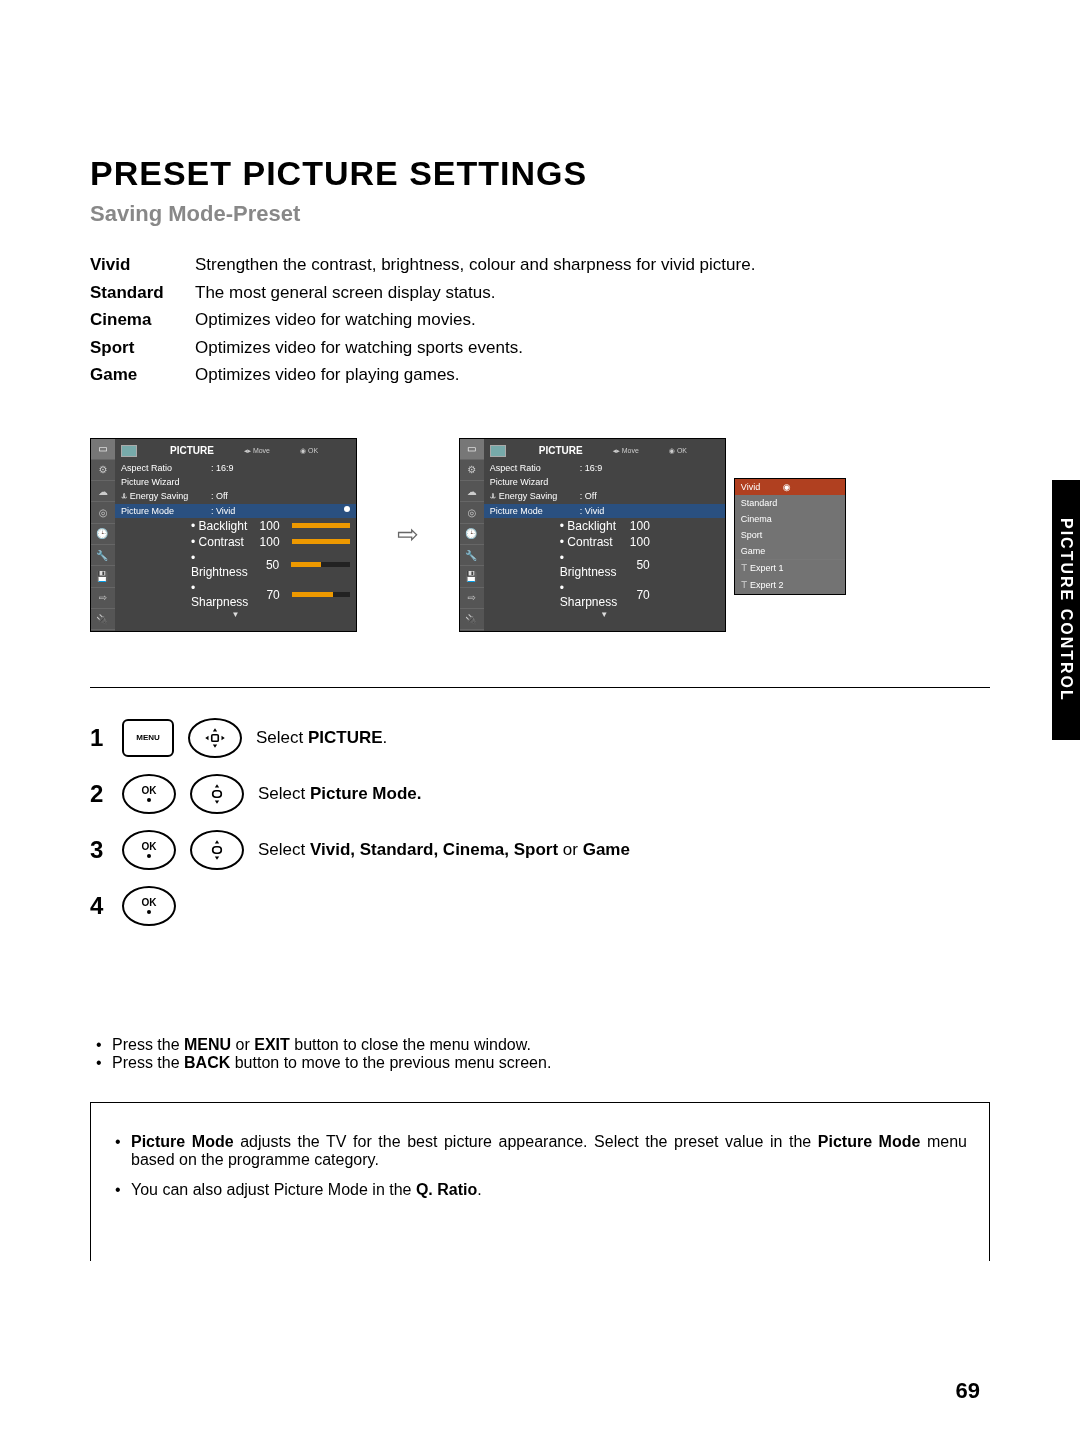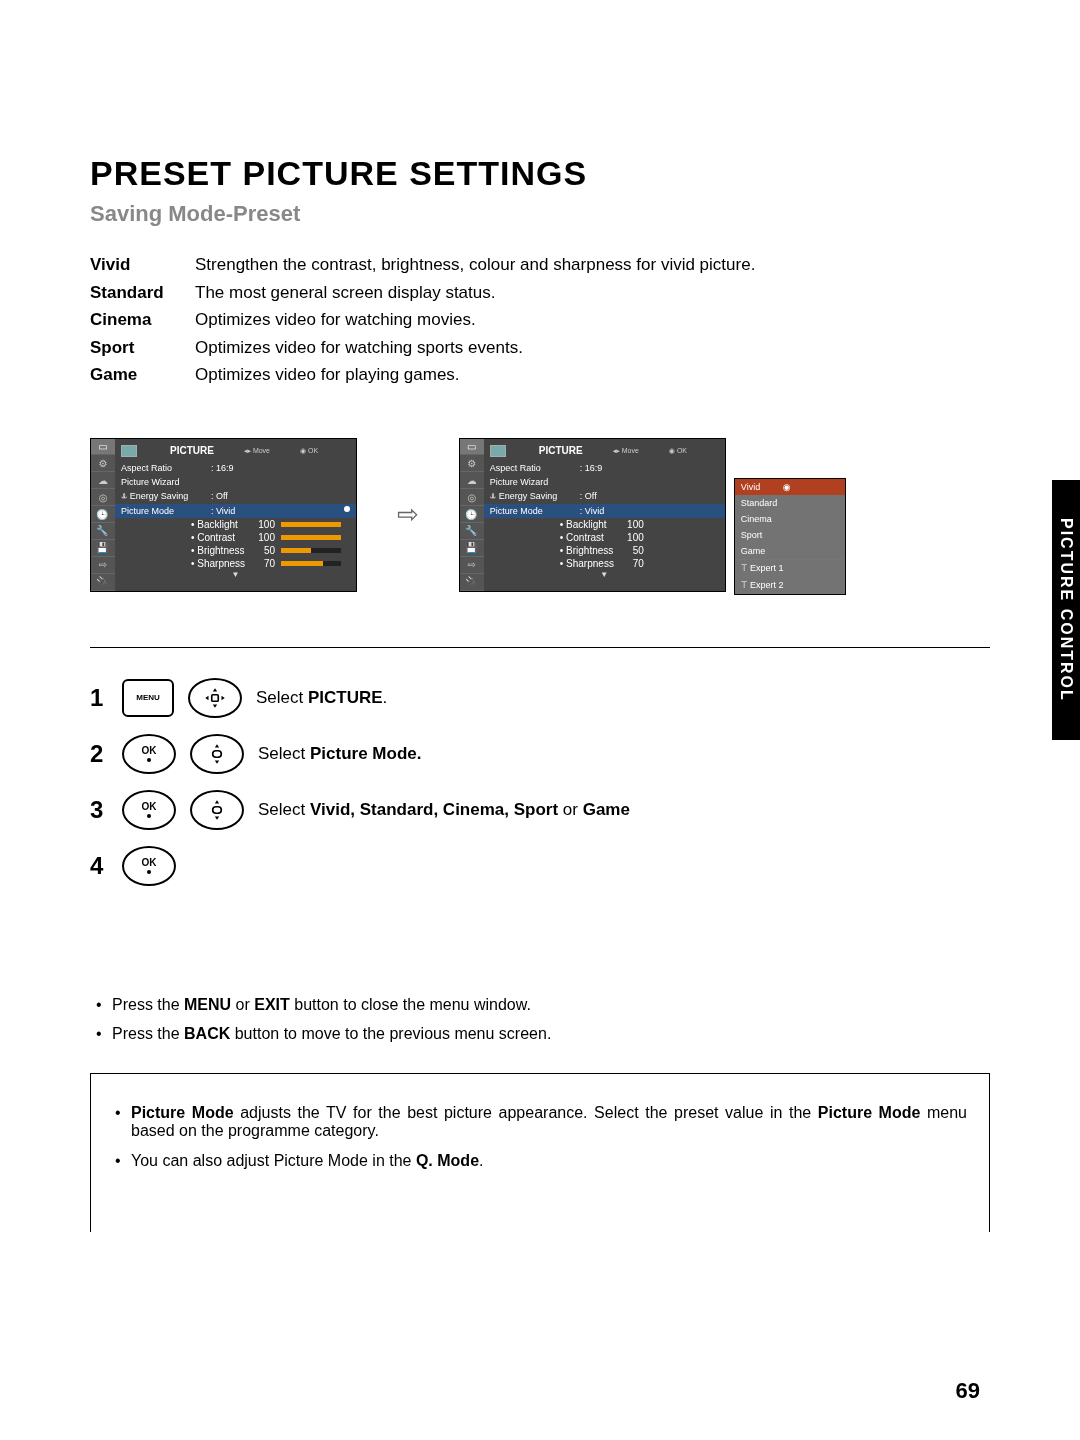--- a/index.html
+++ b/index.html
@@ -21,21 +21,21 @@
   .osd .hdr{display:flex;align-items:center;gap:30px;padding:2px 0 4px 0}
   .osd .hdr .tv{width:14px;height:10px;border:1px solid #aaa;background:#7aa;display:inline-block;margin-right:3px}
   .osd .hdr .ttl{font-weight:bold;font-size:10px}
   .osd .hdr .hint{font-size:7px;color:#ccc}
   .osd .line{display:flex;padding:2px 0}
   .osd .line .k{width:90px}
   .osd .line .v{width:40px}
   .osd .line.hl{background:#2a5080;margin:0 -6px;padding:2px 6px}
   .osd .dot{width:6px;height:6px;border-radius:50%;background:#fff;margin-left:auto}
   .osd .sliders{padding-left:70px}
-  .osd .srow{display:flex;align-items:center;gap:6px;padding:1px 0;font-size:10px}
+  .osd .srow{display:flex;align-items:center;gap:12px;padding:1px 0;font-size:12px}
   .osd .srow .sk{width:58px}
   .osd .srow .sv{width:20px;text-align:right}
   .osd .srow .bar{width:60px;height:5px;background:#222;position:relative}
   .osd .srow .bar i{position:absolute;left:0;top:0;bottom:0;background:#e90}
   .osd .vmore{text-align:center;font-size:8px;color:#ddd}
   .arrow{font-size:26px;color:#666}
   .dropdown{position:absolute;right:-120px;top:40px;width:110px;background:#737373;border:1px solid #000;font-size:9px;color:#fff}
   .dropdown .d{padding:3px 6px}
   .dropdown .d.sel{background:#b04020}
   .dropdown .sep{border-top:1px solid #777}
@@ -48,21 +48,21 @@
   .step .num{width:18px;font-size:24px;font-weight:bold}
   .btn{border:2px solid #000;border-radius:50%/50%;width:50px;height:36px;display:flex;align-items:center;justify-content:center;font-size:9px;font-weight:bold;background:#fff;flex-shrink:0}
   .btn.menu{border-radius:6px;width:48px;height:34px;font-size:8px}
   .btn.nav{position:relative}
   .btn.nav svg{width:26px;height:26px}
   .btn.ok{font-size:10px;flex-direction:column;line-height:1}
   .btn.ok .okdot{width:4px;height:4px;background:#000;border-radius:50%;margin-top:2px}
   .step .txt b{font-weight:bold}
 
   .notes{margin-top:110px;font-size:16px}
-  .notes .n{padding-left:22px;position:relative;margin:11px 0}
+  .notes .n{padding-left:22px;position:relative;margin:0 0}
   .notes .n:before{content:"•";position:absolute;left:6px}
   .notes b{font-weight:bold}
 
   .notebox{border:1px solid #000;border-bottom:none;margin-top:30px;padding:18px 22px 50px 22px;font-size:16px;text-align:justify}
   .notebox .n{padding-left:18px;position:relative;margin:12px 0}
   .notebox .n:before{content:"•";position:absolute;left:2px}
 
   .pagenum{position:absolute;right:100px;bottom:36px;font-size:22px;font-weight:bold}
 </style>
 </head>
@@ -289,17 +289,17 @@
     </div>
   </div>
 
   <div class="notes">
     <div class="n"><span>Press the </span><b>MENU</b><span> or </span><b>EXIT</b><span> button to close the menu window.</span></div>
     <div class="n"><span>Press the </span><b>BACK</b><span>  button to move to the previous menu screen.</span></div>
   </div>
 
   <div class="notebox">
     <div class="n"><b>Picture Mode</b><span> adjusts the TV for the best picture appearance. Select the preset value in the </span><b>Picture Mode</b><span> menu based on the programme category.</span></div>
-    <div class="n"><span>You can also adjust Picture Mode in the </span><b>Q. Mode</b><span>.</span></div>
+    <div class="n"><span>You can also adjust Picture Mode in the </span><b>Q. Ratio</b><span>.</span></div>
   </div>
 
   <div class="pagenum">69</div>
 </div>
 
 </body></html>

